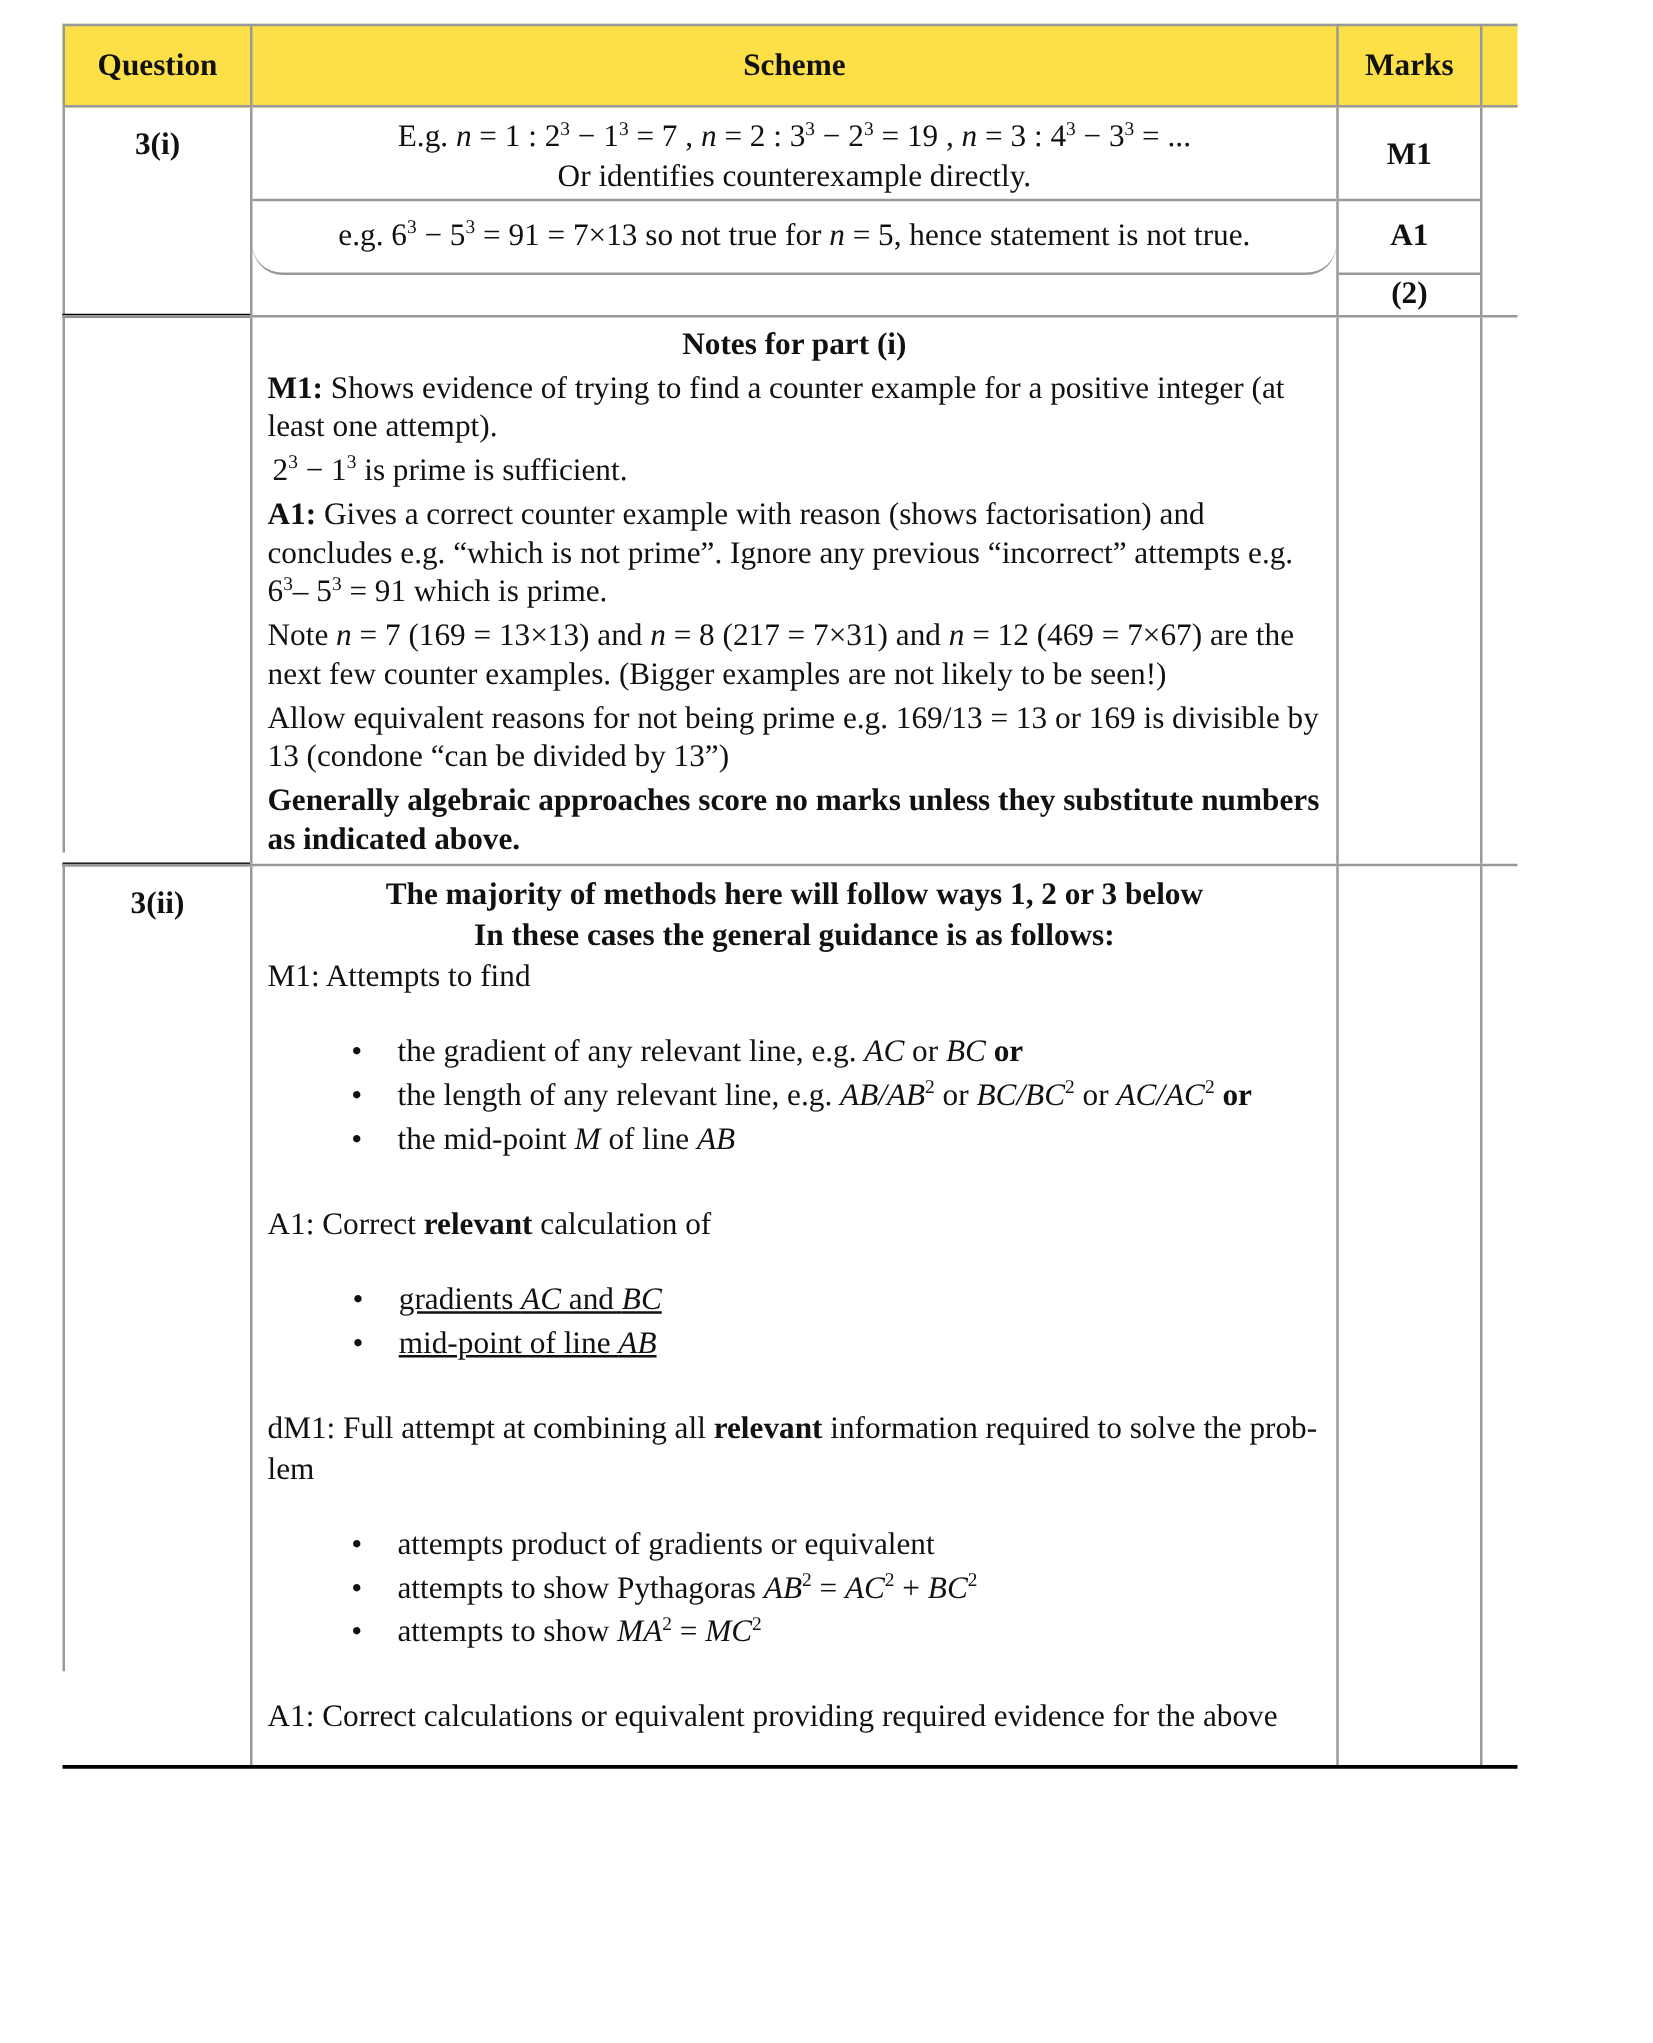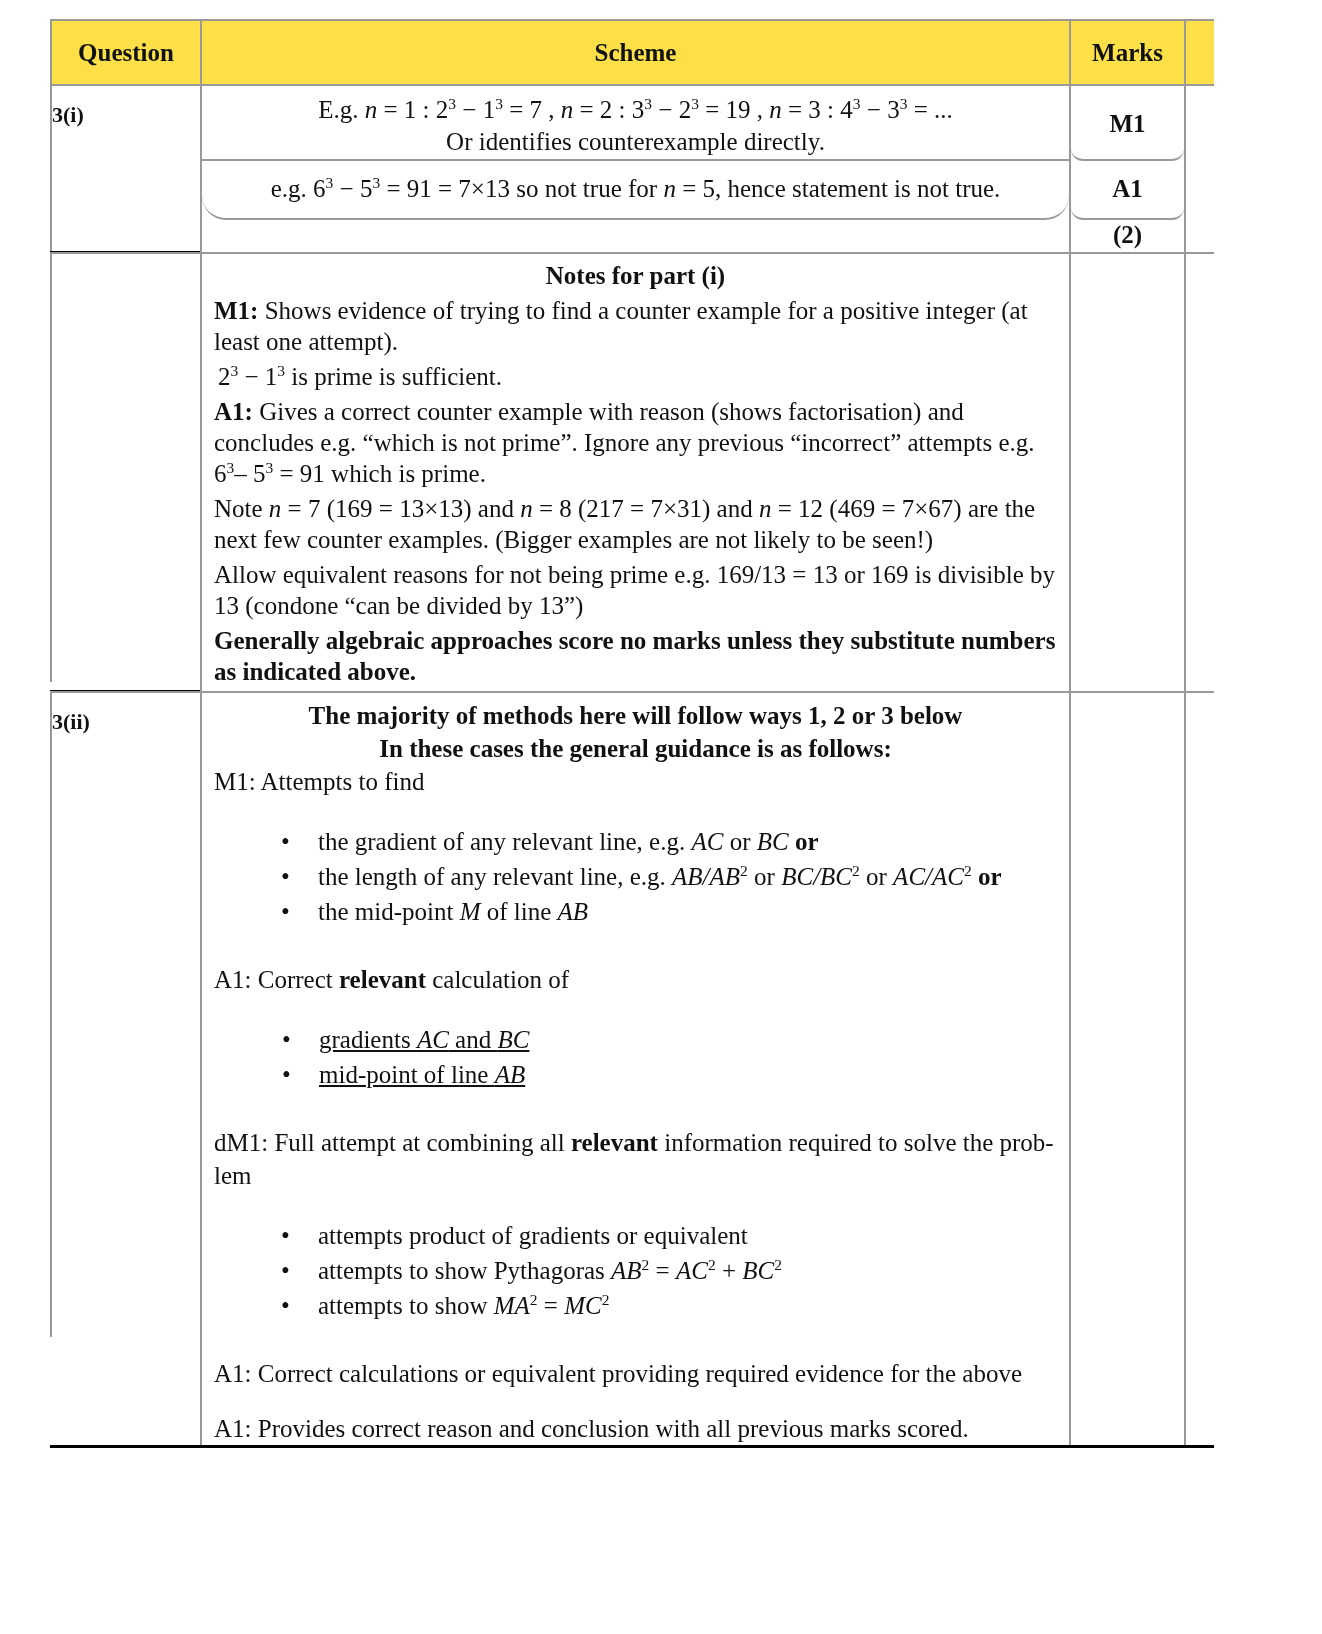--- a/index.html
+++ b/index.html
@@ -13,22 +13,22 @@
     .cell { box-sizing: border-box; border-left: 2px solid #999; }
     .c-q { width: 150px; }
     .c-s { width: 869px; }
     .c-m { width: 117px; border-right: 2px solid #999; }
     .hdr { background: #fde047; border-top: 2px solid #999; border-bottom: 2px solid #999; height: 63px; }
     .hdr .cell { display: flex; align-items: center; justify-content: center; font-weight: bold; font-size: 25px; }
     .hline { border-bottom: 2px solid #999; }
     .b { font-weight: bold; }
     .i { font-style: italic; }
     sup { font-size: 62%; vertical-align: super; line-height: 0; }
-    .qlabel { text-align: left; font-weight: bold; font-size: 22px; padding-top: 16px; }
-    .mark { text-align: center; font-weight: bold; font-size: 25px; border-radius: 12px; }
+    .qlabel { text-align: center; font-weight: bold; font-size: 25px; padding-top: 16px; }
+    .mark { text-align: center; font-weight: bold; font-size: 25px; }
     .center { text-align: center; }
     .notes { font-size: 25px; line-height: 31px; padding: 8px 12px 0 12px; }
     .notes p { margin: 0 0 4px 0; }
     ul.bl { margin: 0; padding-left: 104px; list-style: none; }
     ul.bl li { position: relative; line-height: 35px; font-size: 25px; }
     ul.bl li::before { content: "\2022"; position: absolute; left: -37px; font-size: 25px; }
     .blackbar { position: absolute; left: 0; width: 150px; height: 3px; background: #000; }
   </style>
 </head>
 <body>
@@ -106,18 +106,17 @@
 
       <p style="margin:34px 0 26px 0;"><span>dM1: Full attempt at combining all </span><span class="b">relevant</span><span> information required to solve the prob-</span><br><span>lem</span></p>
 
       <ul class="bl">
         <li><span>attempts product of gradients or equivalent</span></li>
         <li><span>attempts to show Pythagoras </span><span class="i">AB</span><sup>2</sup><span> = </span><span class="i">AC</span><sup>2</sup><span> + </span><span class="i">BC</span><sup>2</sup></li>
         <li><span>attempts to show </span><span class="i">MA</span><sup>2</sup><span> = </span><span class="i">MC</span><sup>2</sup></li>
       </ul>
 
       <p style="margin:34px 0 22px 0;">A1: Correct calculations or equivalent providing required evidence for the above</p>
-      <p style="margin:0;">A1: Provides correct reason and conclusion with all previous marks scored.</p>
     </div>
     <div class="cell c-m"></div>
   </div>
 
 </div>
 
 </body></html>

